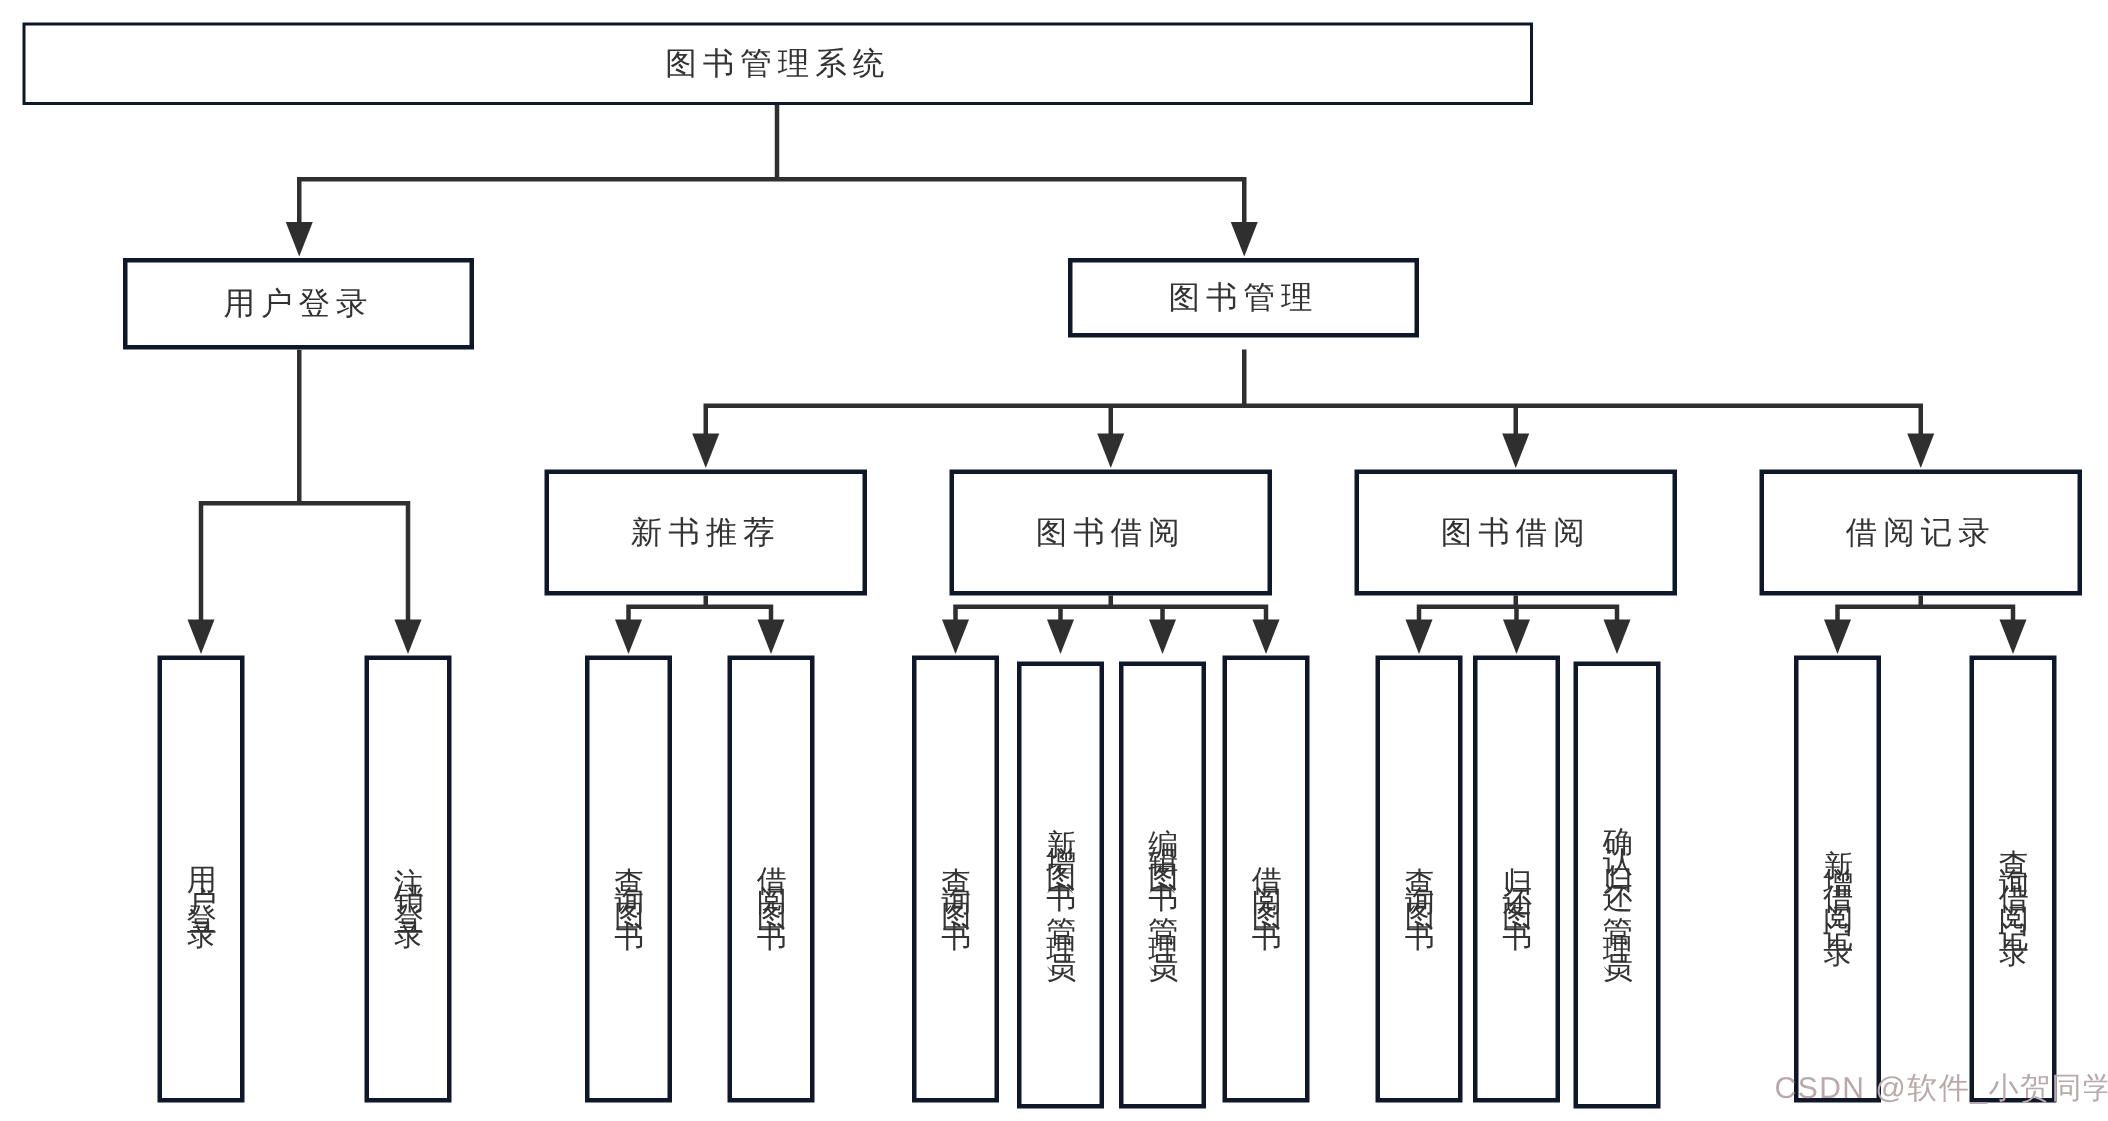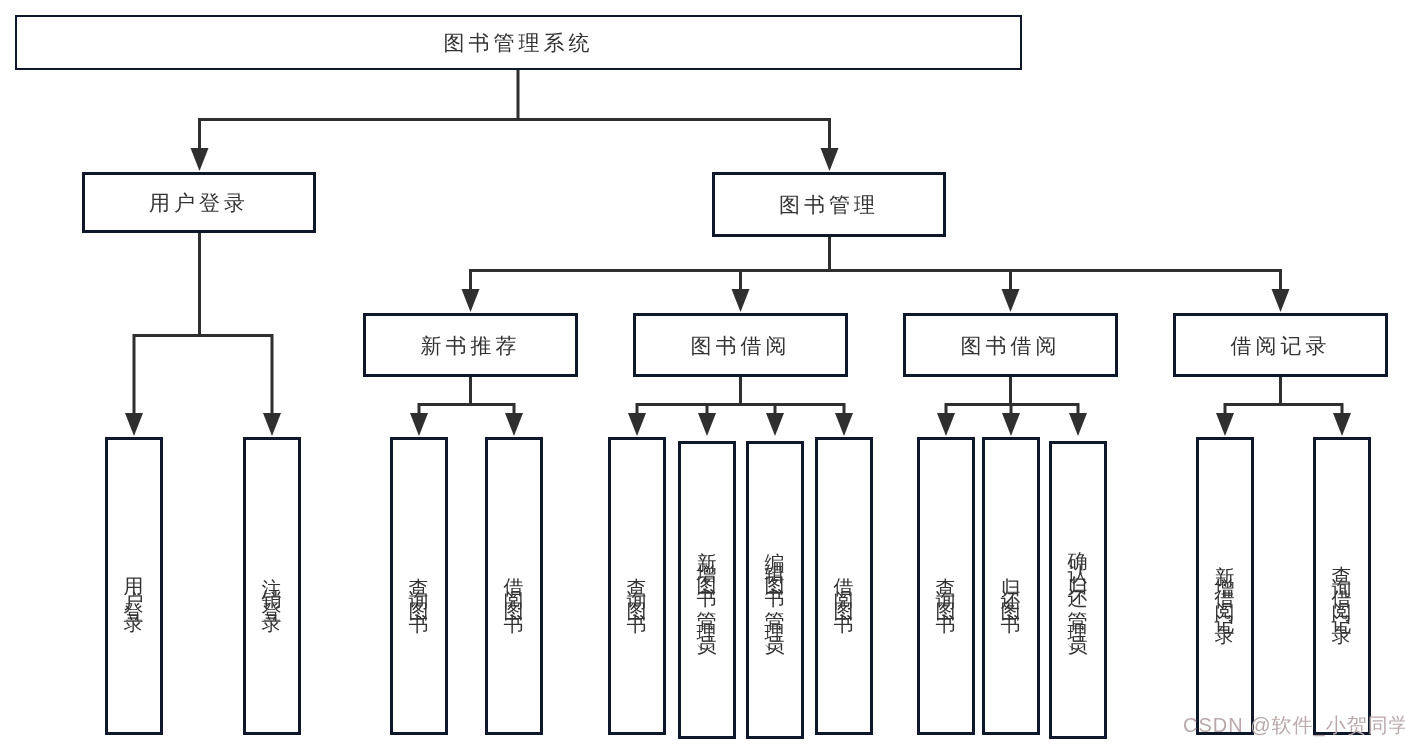--- a/index.html
+++ b/index.html
@@ -29,22 +29,22 @@
     z-index: 2;
   }
   .hlabel {
     font-size: 21px;
     letter-spacing: 4px;
     white-space: nowrap;
     line-height: 1;
   }
   .box.root  { left: 15px;   top: 15px;  width: 1007px; height: 55px; border-width: 2px; }
   .box.lvl2a { left: 82px;   top: 172px; width: 234px;  height: 61px; }
-  .box.lvl2b { left: 712px;  top: 172px; width: 234px;  height: 65px; }
-  .box.lvl3  { top: 313px; width: 215px; height: 64px; }
+  .box.lvl2b { left: 712px;  top: 172px; width: 234px;  height: 53px; }
+  .box.lvl3  { top: 313px; width: 215px; height: 84px; }
   .box.l3a { left: 363px; }
   .box.l3b { left: 633px; }
   .box.l3c { left: 903px; }
   .box.l3d { left: 1173px; }
   .box.leaf { top: 437px; width: 58px; height: 298px; }
   .box.leaf.down { top: 441px; }
   .vlabel {
     writing-mode: vertical-rl;
     text-orientation: mixed;
     font-size: 20px;

